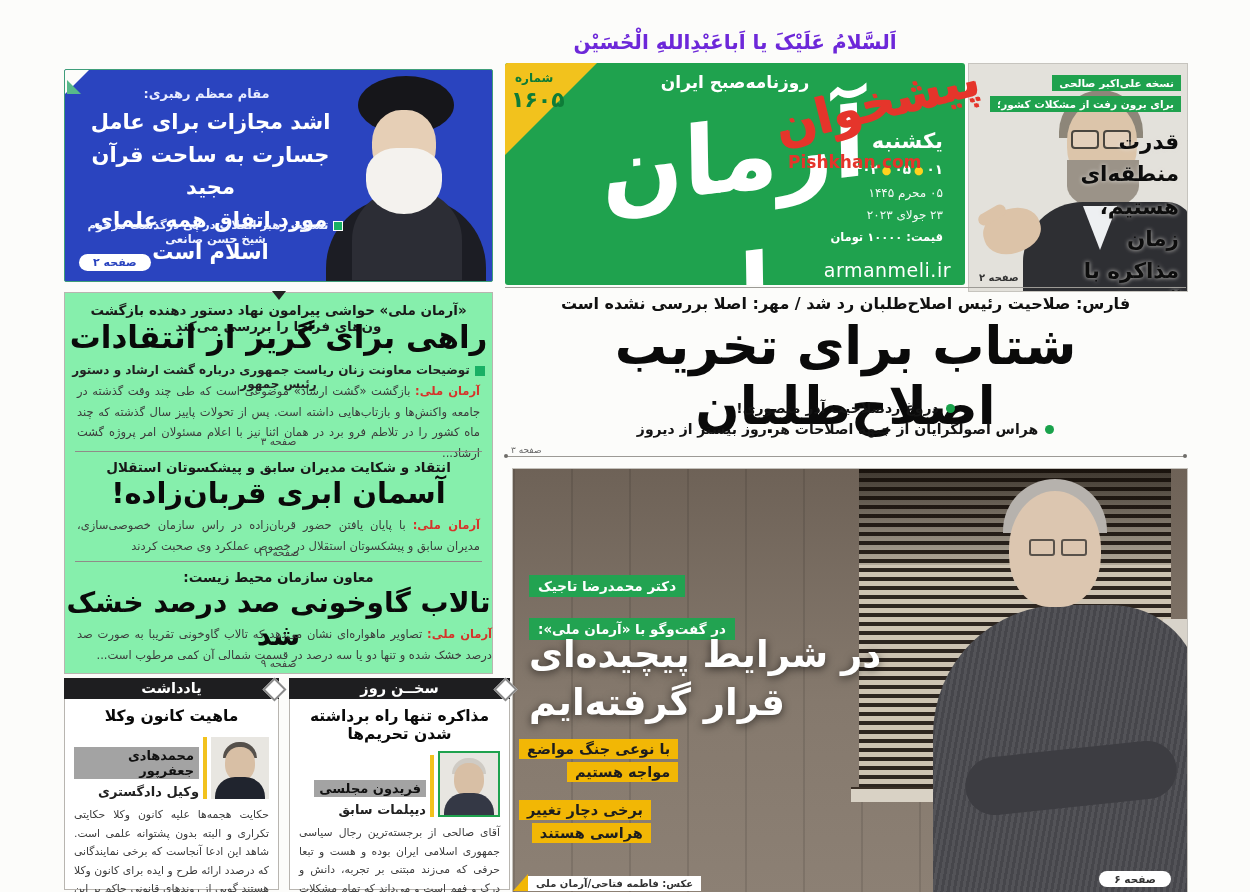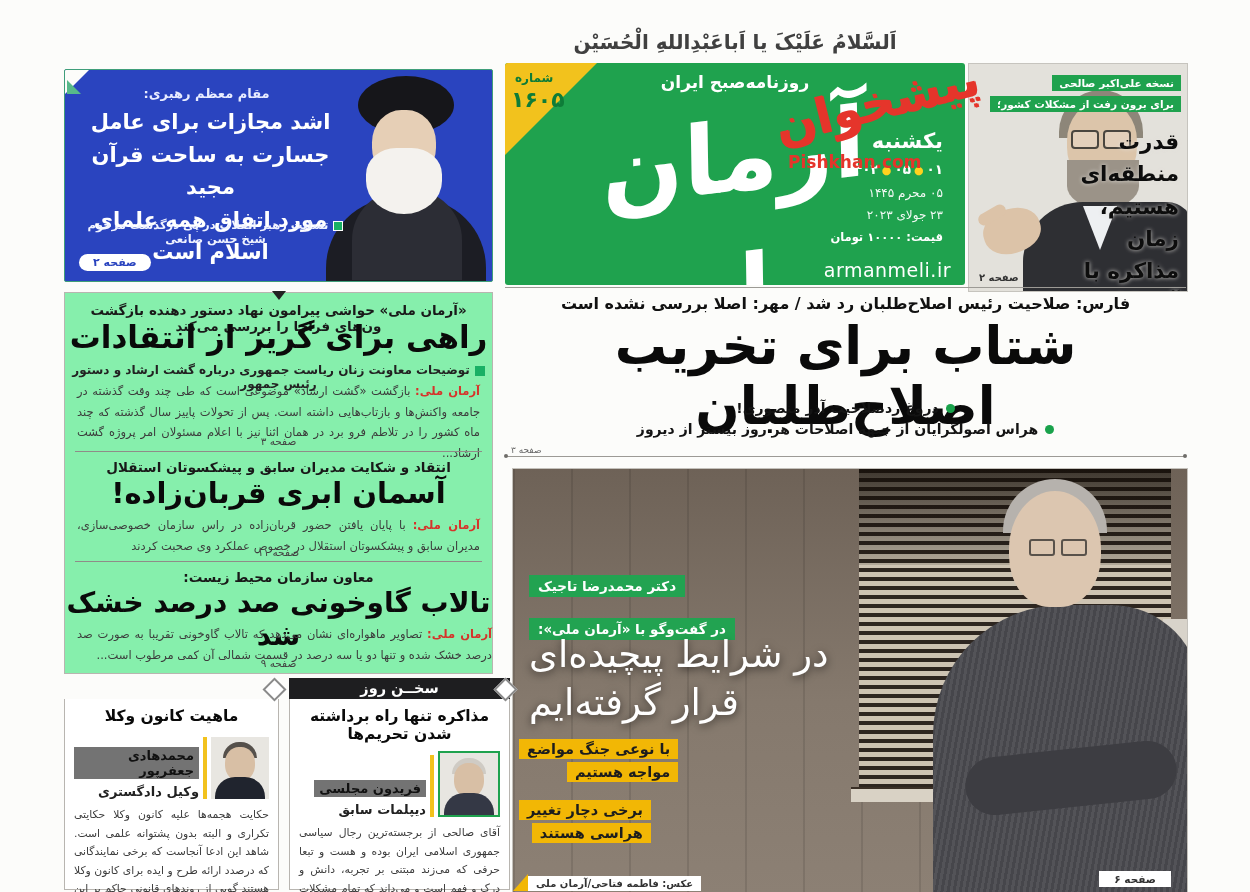--- a/index.html
+++ b/index.html
@@ -17,21 +17,21 @@
   .gsq{display:inline-block;width:8px;height:8px;background:#19b065;border:1px solid #fff;margin-left:5px;vertical-align:middle;}
   .leader-pill{left:14px;bottom:10px;background:#fff;color:#2a44bf;font-size:11px;font-weight:bold;padding:2px 14px;border-radius:10px;}
   .kh-fig{right:0;top:0;width:168px;height:211px;}
   .kh-turban{right:38px;top:6px;width:96px;height:58px;background:#16161a;border-radius:50%;}
   .kh-face{right:56px;top:40px;width:64px;height:70px;background:#e6cfb6;border-radius:46%;}
   .kh-beard{right:50px;top:78px;width:76px;height:66px;background:#f4f2ee;border-radius:40% 40% 50% 50%;}
   .kh-robe{right:6px;top:128px;width:160px;height:86px;background:#1c1d24;border-radius:70px 70px 0 0;}
   .kh-shawl{right:30px;top:120px;width:110px;height:90px;background:#2c2d35;border-radius:50px 50px 0 0;}
 
   
-  .callig{left:505px;top:30px;width:460px;text-align:center;color:#404040;font-size:20px;font-weight:bold;letter-spacing:1px;}
+  .callig{left:505px;top:30px;width:460px;text-align:center;color:#6d28d9;font-size:20px;font-weight:bold;letter-spacing:1px;}
   .green-box{left:505px;top:63px;width:460px;height:222px;background:#1fa24e;border-radius:3px;overflow:hidden;}
   .issue-tri{left:0;top:0;width:0;height:0;border-top:92px solid #f2c21d;border-right:92px solid transparent;}
   .issue-label{left:10px;top:8px;color:#0e7c38;font-size:12px;font-weight:bold;}
   .issue-num{left:6px;top:24px;color:#0e7c38;font-size:22px;font-weight:bold;}
   .tagline{left:0;top:9px;width:100%;text-align:center;color:#fff;font-size:17px;font-weight:bold;}
   .mast-title{left:0;top:28px;width:100%;text-align:center;color:#fff;font-size:96px;font-weight:bold;transform:rotate(-7deg) skewX(-6deg);line-height:1.4;}
   .date-col{right:22px;top:66px;width:150px;text-align:right;color:#fff;}
   .weekday{font-size:21px;font-weight:bold;margin-bottom:8px;}
   .solar{font-size:13.5px;font-weight:bold;margin-bottom:9px;}
   .ydot{color:#ffd21e;font-size:11px;padding:0 3px;}
@@ -91,21 +91,21 @@
   .authrow{display:flex;flex-direction:row;margin-top:8px;align-items:flex-end;}
   .aphoto{width:58px;height:62px;position:relative;overflow:hidden;background:#e8e6e1;flex:0 0 auto;}
   .aphoto .hd{position:absolute;left:14px;top:10px;width:30px;height:34px;background:#d8bfa5;border-radius:46%;}
   .aphoto .hr{position:absolute;left:12px;top:5px;width:34px;height:16px;background:#55504b;border-radius:16px 16px 0 0;}
   .aphoto .bd{position:absolute;left:4px;top:40px;width:50px;height:22px;background:#20242e;border-radius:20px 20px 0 0;}
   .aphoto.green{border:2px solid #1fa24e;}
   .aphoto.green .hr{background:#cfcbc4;}
   .aphoto.green .bd{background:#343845;}
   .ybar{width:4px;height:62px;background:#f2c21d;margin:0 4px;flex:0 0 auto;}
   .ainfo{flex:1;text-align:right;padding-top:14px;}
-  .aname{display:inline-block;background:#737373;color:#111;font-size:13px;font-weight:bold;padding:1px 5px;}
+  .aname{display:inline-block;background:#a3a3a3;color:#111;font-size:13px;font-weight:bold;padding:1px 5px;}
   .arole{font-size:13px;font-weight:bold;color:#222;margin-top:5px;}
   .op-body{text-align:justify;font-size:10.8px;line-height:1.72;color:#3c3c3c;margin-top:7px;}
 
   
   .photo-main{left:512px;top:468px;width:674px;height:424px;border:1px solid #c4c1bb;background:
     repeating-linear-gradient(90deg, rgba(0,0,0,.10) 0 2px, rgba(0,0,0,0) 2px 58px),
     linear-gradient(180deg,#6e6257 0%,#85796d 55%,#8c8074 100%);overflow:hidden;}
   .blinds{left:346px;top:0;width:312px;height:318px;background:repeating-linear-gradient(180deg,#2e2620 0 4px,#cdc3b2 4px 9px);}
   .blinds-shade{left:346px;top:0;width:312px;height:96px;background:linear-gradient(180deg,rgba(20,14,8,.78),rgba(20,14,8,.15));}
   .sill{left:338px;top:318px;width:328px;height:13px;background:#d9d2c5;border-top:2px solid #3a2f26;}
@@ -113,27 +113,27 @@
   .mn-torso{right:-14px;bottom:0;width:268px;height:288px;background:
     repeating-linear-gradient(100deg,rgba(255,255,255,.07) 0 3px,rgba(0,0,0,0) 3px 6px),#46464b;
     border-radius:130px 90px 0 0;}
   .mn-arm{right:10px;bottom:86px;width:212px;height:58px;background:#3d3d42;border-radius:30px;transform:rotate(-6deg);}
   .mn-head{right:86px;top:22px;width:92px;height:116px;background:#dcc6b0;border-radius:50% 50% 44% 44%;}
   .mn-hair{right:80px;top:10px;width:104px;height:54px;background:#b6b2ad;border-radius:52px 52px 0 0;}
   .mn-glass{right:100px;top:70px;width:22px;height:13px;border:2px solid #59524b;border-radius:3px;}
   .mn-glass2{right:132px;top:70px;width:22px;height:13px;border:2px solid #59524b;border-radius:3px;}
   .iv-kickers{left:16px;top:106px;text-align:left;}
   .iv-kickers .bdg{display:inline-block;background:#22a351;color:#fff;font-size:13.5px;font-weight:bold;padding:3px 9px;margin-bottom:21px;}
-  .iv-headline{left:16px;top:162px;text-align:left;color:#fff;font-size:37px;font-weight:normal;line-height:1.3;text-shadow:0 2px 8px rgba(0,0,0,.6);}
+  .iv-headline{left:16px;top:162px;text-align:left;color:#fff;font-size:37px;font-weight:bold;line-height:1.3;text-shadow:0 2px 8px rgba(0,0,0,.6);}
   .iv-high{left:6px;text-align:right;}
   .iv-high .bdg{display:inline-block;background:#f2b705;color:#1d1d1d;font-size:14.5px;font-weight:bold;padding:2px 8px;margin-bottom:3px;}
   .credit{left:0;bottom:2px;display:flex;align-items:flex-end;direction:ltr;}
   .credit .tri{width:0;height:0;border-bottom:17px solid #f2b705;border-left:15px solid transparent;}
   .credit .txt{background:#fff;color:#333;font-size:10px;font-weight:bold;padding:2px 8px;direction:rtl;}
-  .iv-page{right:16px;bottom:6px;background:#fff;border-radius:0;padding:2px 15px;font-size:10.5px;font-weight:bold;color:#333;}
+  .iv-page{right:16px;bottom:6px;background:#fff;border-radius:8px;padding:2px 15px;font-size:10.5px;font-weight:bold;color:#333;}
 </style>
 </head>
 <body>
 
 <div id="page">
 
   <div class="abs leader-box">
     <div class="abs leader-fold"></div>
     <div class="abs leader-fold2"></div>
     <div class="abs kh-fig">
@@ -235,20 +235,21 @@
 
     <div class="abs art" style="top:269px;height:111px;">
       <div class="abs art-kicker" style="top:7px;">معاون سازمان محیط زیست:</div>
       <div class="abs art-headline" style="top:24px;font-size:28px;">تالاب گاوخونی صد درصد خشک شد</div>
       <div class="abs art-body" style="top:62px;left:12px;right:0;"><span class="src">آرمان ملی:</span> <span>تصاویر ماهواره‌ای نشان می‌دهد که تالاب گاوخونی تقریبا به صورت صد درصد خشک شده و تنها دو یا سه درصد در قسمت شمالی آن کمی مرطوب است...</span></div>
       <div class="abs art-page" style="top:95px;">صفحه ۹</div>
     </div>
   </div>
 
   <div class="abs opbox" style="left:64px;width:215px;">
+    <div class="abs bar">یادداشت</div>
     <div class="abs diamond"></div>
     <div class="abs content">
       <div class="op-title">ماهیت کانون وکلا</div>
       <div class="authrow">
         <div class="aphoto">
             <div class="hr"></div>
             <div class="hd"></div>
             <div class="bd"></div>
           </div>
         <div class="ybar"></div>

